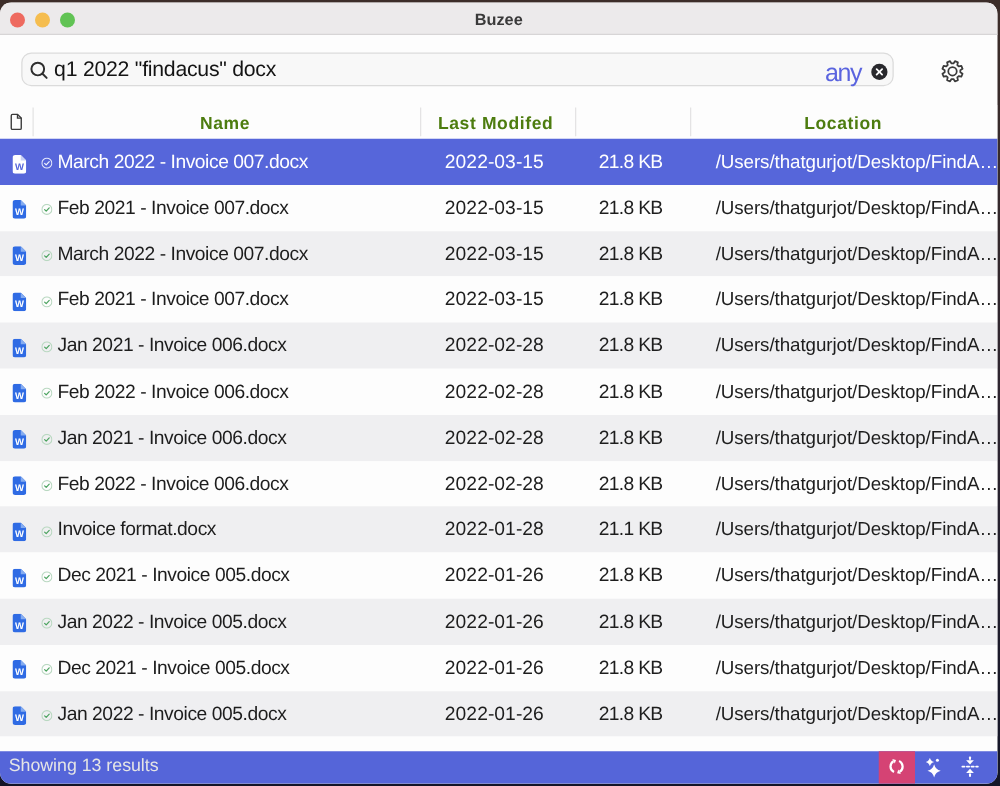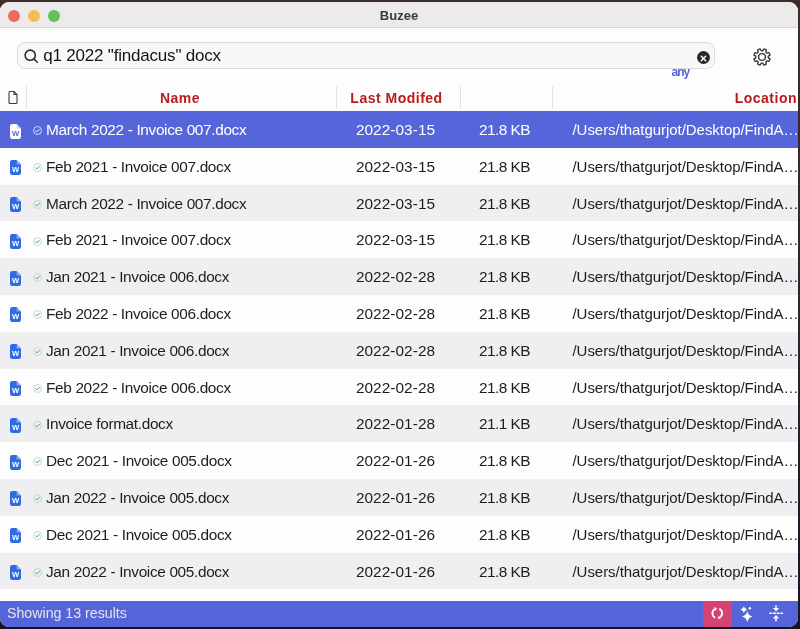--- a/index.html
+++ b/index.html
@@ -5,29 +5,29 @@
 .win{position:absolute;left:0;top:1.5px;width:798px;height:625px;border-radius:9px;overflow:hidden;background:#fdfdfd;}
 .tbar{position:absolute;left:0;top:0;width:100%;height:26.5px;background:#eceaeb;border-bottom:1px solid #d7d5d6;box-sizing:border-box;}
 .tl{position:absolute;top:8px;width:12px;height:12px;border-radius:50%;}
 .tl.r{left:7.8px;background:#ee6a5f;}
 .tl.y{left:27.8px;background:#f5bd4f;}
 .tl.g{left:47.8px;background:#61c354;}
 .title{position:absolute;left:0;top:0;width:100%;height:26px;line-height:27px;text-align:center;font-size:13px;font-weight:bold;color:#3a3a3a;}
 .sbox{position:absolute;left:16.5px;top:40px;width:696px;height:25.5px;background:#f8f8f8;border:1px solid #dbdbdb;border-radius:8px;}
 .sico{position:absolute;left:5px;top:5.2px;}
 .q{position:absolute;left:25.8px;top:-1px;height:26.5px;line-height:27px;font-size:17px;letter-spacing:-0.2px;color:#141414;}
-.any{position:absolute;right:24.5px;top:16px;height:26.5px;line-height:26.5px;font-size:12px;letter-spacing:-1.1px;color:#5a64df;font-weight:bold;}
+.any{position:absolute;right:24.5px;top:3px;height:26.5px;line-height:26.5px;font-size:20px;letter-spacing:-1.1px;color:#5a64df;}
 .xc{position:absolute;right:3.8px;top:8px;width:13px;height:13px;border-radius:50%;background:#29292d;}
 .gear{position:absolute;left:749.8px;top:43.7px;}
-.hdr{position:absolute;left:0;top:82.5px;width:100%;height:27px;background:#fdfdfd;font-weight:bold;font-size:14px;letter-spacing:0.5px;color:#b91c1c;}
+.hdr{position:absolute;left:0;top:82.5px;width:100%;height:27px;background:#fdfdfd;font-weight:bold;font-size:14px;letter-spacing:0.5px;color:#4d7c0f;}
 .hsep{position:absolute;top:2px;height:23px;width:1px;background:#e4e3e4;}
 .hname{position:absolute;left:25px;width:310px;text-align:center;line-height:29px;}
 .hdate{position:absolute;left:334.5px;width:124px;text-align:center;line-height:29px;}
 .hsize{position:absolute;left:458px;width:92px;text-align:center;line-height:29px;margin-top:37px;}
-.hloc{position:absolute;left:552px;width:245px;text-align:right;line-height:29px;}
+.hloc{position:absolute;left:552px;width:245px;text-align:center;line-height:29px;}
 .fico{position:absolute;left:6.5px;top:5.5px;}
 .rows{position:absolute;left:0;top:109.5px;width:100%;}
 .row{position:relative;width:100%;height:36.8px;font-size:15.4px;color:#1d1d1d;}
 .row.even{background:#fdfdfd;}
 .row.odd{background:#efeff1;}
 .row.sel{background:#5666da;color:#fff;}
 .wic{position:absolute;left:10px;top:12.5px;}
 .cic{position:absolute;left:33px;top:15.3px;}
 .fn{position:absolute;left:46px;top:1px;height:36.8px;line-height:36.8px;letter-spacing:-0.35px;white-space:nowrap;}
 .dt{position:absolute;left:333.5px;top:1px;width:124px;text-align:center;line-height:36.8px;letter-spacing:0.05px;}

